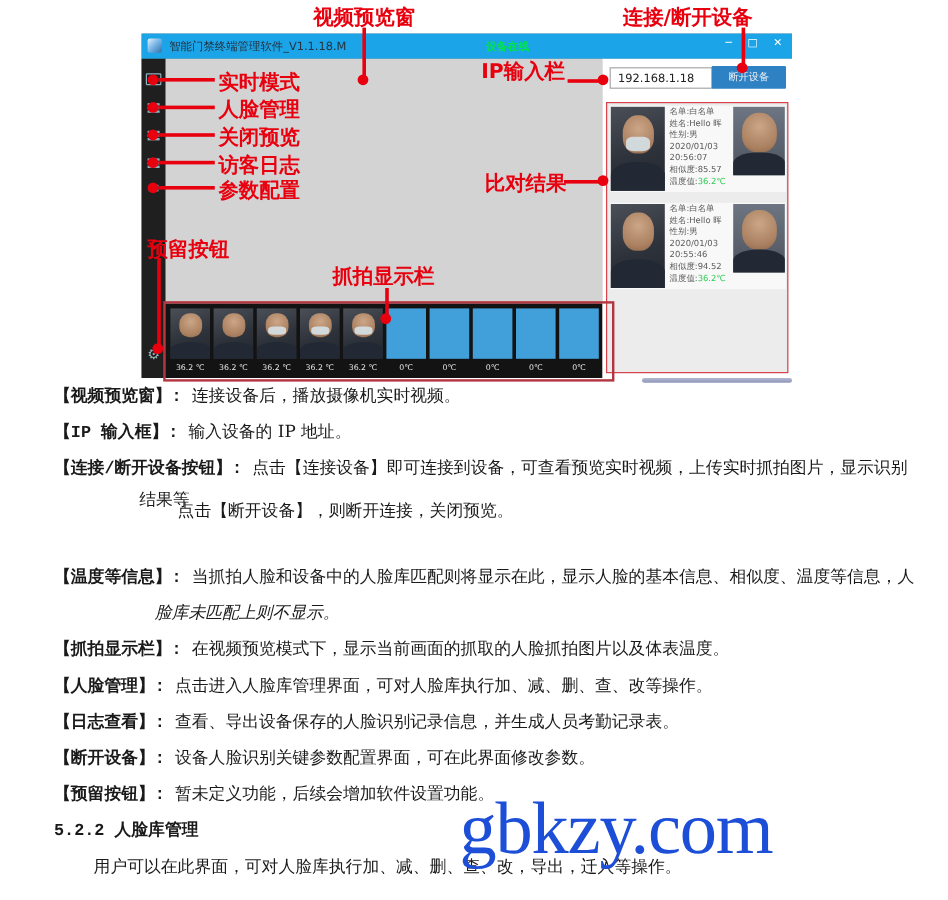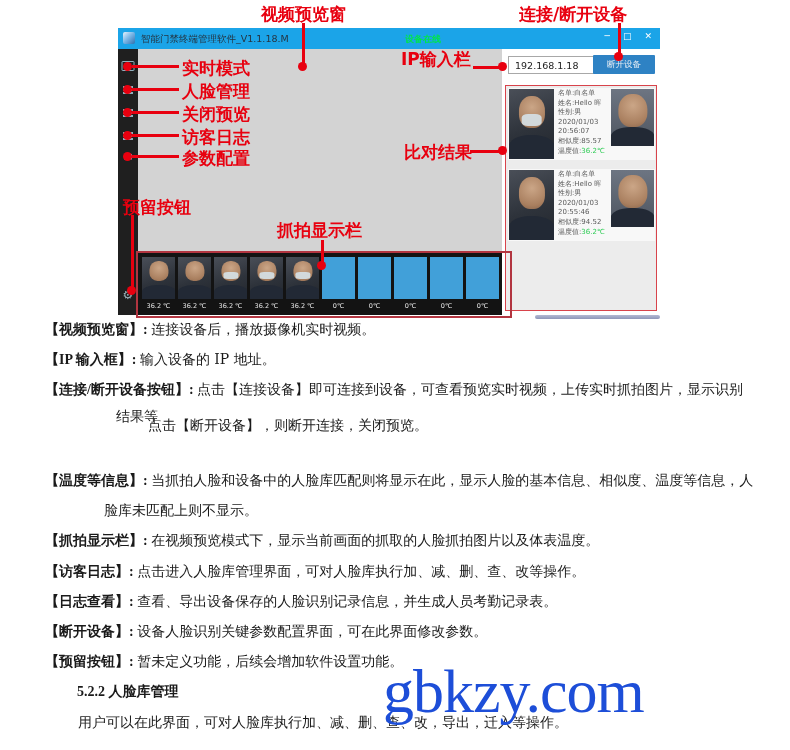--- a/index.html
+++ b/index.html
@@ -57,22 +57,22 @@
   .ph-mask{position:absolute;left:50%;top:35%;width:46%;height:18%;transform:translateX(-50%);
            border-radius:30%;background:#d4dde2;opacity:.95;}
   
   .ann-label{position:absolute;color:#e8000f;font-weight:bold;font-size:17px;white-space:nowrap;z-index:30;}
   .ann-line{position:absolute;background:#e8000f;z-index:29;}
   .ann-dot{position:absolute;width:9px;height:9px;border-radius:50%;background:#e8000f;z-index:29;}
   .ann-rect{position:absolute;border:2px solid #b23540;z-index:25;}
   
   .doc-line{position:absolute;font-size:14px;color:#1a1a1a;white-space:nowrap;z-index:5;
             font-family:"DejaVu Serif",serif;}
-  .doc-line b{font-family:Liberation Serif, serif;text-align:right;}
-  .doc-line.section{font-weight:bold;font-family:"DejaVu Sans",sans-serif;margin-left:32px;}
+  .doc-line b{font-family:Liberation Mono, monospace;text-align:right;}
+  .doc-line.section{font-weight:bold;font-family:"DejaVu Sans",sans-serif;}
   .watermark{position:absolute;left:383px;top:656px;font-size:62px;color:#1d4ed8;z-index:20;
              font-family:Liberation Serif, serif;letter-spacing:-1px;text-align:right;}
 </style>
 </head>
 <body>
 
 <div class="canvas">
 
   <div class="win">
     <div class="titlebar">
@@ -246,23 +246,23 @@
 
   <div class="ann-rect" style="left:136px;top:251px;width:372px;height:63px"></div>
 
   <div id="doc-block">
       <div class="doc-line" style="left: 45px; top: 321px;"><b>【视频预览窗】: </b><span>连接设备后，播放摄像机实时视频。</span></div>
       <div class="doc-line" style="left: 45px; top: 351.2px;"><b>【IP 输入框】: </b><span>输入设备的 IP 地址。</span></div>
       <div class="doc-line" style="left: 45px; top: 381.4px;"><b>【连接/断开设备按钮】: </b><span>点击【连接设备】即可连接到设备，可查看预览实时视频，上传实时抓拍图片，显示识别</span></div>
       <div class="doc-line" style="left: 116px; top: 408px;"><b></b><span>结果等</span></div>
       <div class="doc-line" style="left: 116px; top: 417px; margin-left: 32px;"><b></b><span>点击【断开设备】，则断开连接，关闭预览。</span></div>
       <div class="doc-line" style="left: 45px; top: 472px;"><b>【温度等信息】: </b><span>当抓拍人脸和设备中的人脸库匹配则将显示在此，显示人脸的基本信息、相似度、温度等信息，人</span></div>
-      <div class="doc-line" style="left: 104px; top: 502.2px;"><b></b><span>脸库未匹配上则不显示。</span></div>
+      <div class="doc-line" style="left: 129px; top: 502.2px; font-style: italic;"><b></b><span>脸库未匹配上则不显示。</span></div>
       <div class="doc-line" style="left: 45px; top: 532.4px;"><b>【抓拍显示栏】: </b><span>在视频预览模式下，显示当前画面的抓取的人脸抓拍图片以及体表温度。</span></div>
-      <div class="doc-line" style="left: 45px; top: 562.6px;"><b>【访客日志】: </b><span>点击进入人脸库管理界面，可对人脸库执行加、减、删、查、改等操作。</span></div>
+      <div class="doc-line" style="left: 45px; top: 562.6px;"><b>【人脸管理】: </b><span>点击进入人脸库管理界面，可对人脸库执行加、减、删、查、改等操作。</span></div>
       <div class="doc-line" style="left: 45px; top: 592.8px;"><b>【日志查看】: </b><span>查看、导出设备保存的人脸识别记录信息，并生成人员考勤记录表。</span></div>
       <div class="doc-line" style="left: 45px; top: 623px;"><b>【断开设备】: </b><span>设备人脸识别关键参数配置界面，可在此界面修改参数。</span></div>
       <div class="doc-line" style="left: 45px; top: 653.2px;"><b>【预留按钮】: </b><span>暂未定义功能，后续会增加软件设置功能。</span></div>
       <div class="doc-line section" style="left: 45px; top: 683.4px;"><b>5.2.2 人脸库管理</b><span></span></div>
       <div class="doc-line" style="left: 78px; top: 713.6px;"><b></b><span>用户可以在此界面，可对人脸库执行加、减、删、查、改，导出，迁入等操作。</span></div>
     </div>
 
   <div class="watermark">gbkzy.com</div>
 </div>
 

